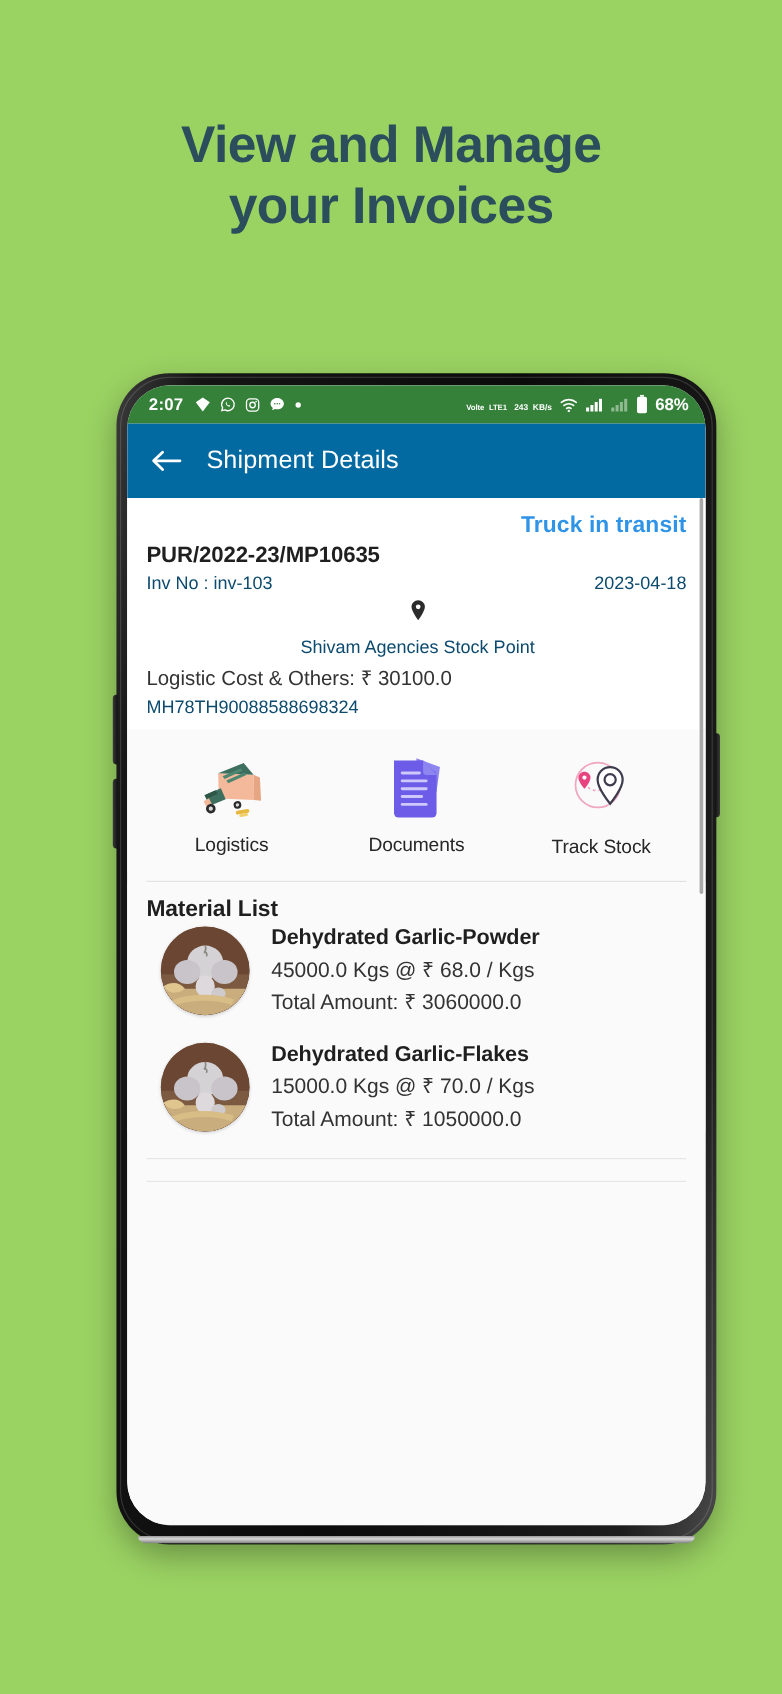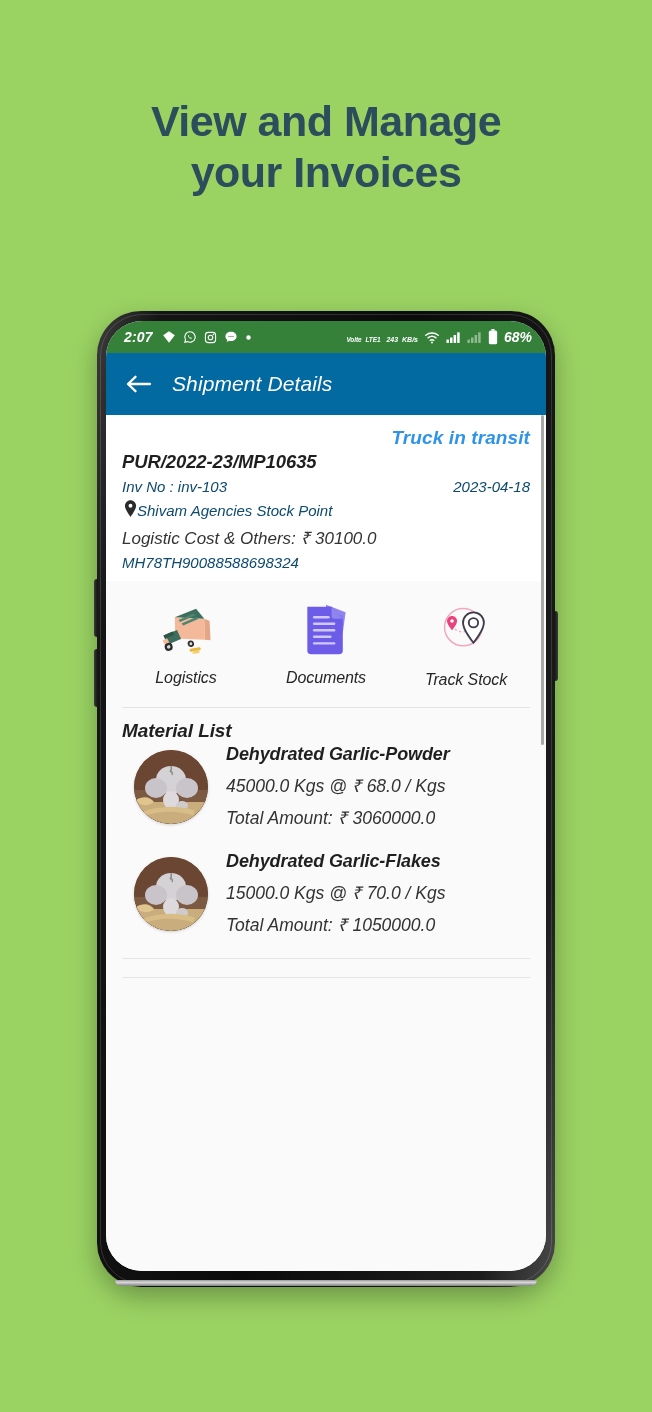--- a/index.html
+++ b/index.html
@@ -26,27 +26,26 @@
     line-height: 1.18;
     letter-spacing: -0.5px;
   }
   .promo-heading .line { display: block; }
 
   
   .phone-frame {
     position: absolute;
     left: 97px;
     top: 311px;
-    width: 458px;
+    width: 500px;
     height: 976px;
     background: linear-gradient(100deg,#3c3c3c 0%,#151515 10%,#0b0b0b 50%,#1c1c1c 88%,#4a4a4a 100%);
     border-radius: 44px;
     box-shadow: 0 10px 26px rgba(0,0,0,0.30);
     padding: 10px 9px 16px 9px;
-    font-style: italic;
   }
   .phone-inner-bezel {
     position:absolute;
     left:3px; top:3px; right:3px; bottom:3px;
     border-radius: 42px;
     border: 1px solid rgba(255,255,255,0.14);
     pointer-events:none;
   }
   .phone-bottom-edge {
     position: absolute;
@@ -173,23 +172,24 @@
     align-items: baseline;
     margin-bottom: 5px;
   }
   .txt-normal {
     font-size: 15px;
     color: #0c4a6e;
   }
   .loc-row {
     display: flex;
     align-items: center;
-    gap: 0;
+    gap: 9px;
     margin-bottom: 5px;
     padding-left: 2px;
+    flex-direction: column;
   }
   .pin-ico { flex: 0 0 auto; }
   .logistic-cost { font-size: 17px; color: #333333; margin-bottom: 5px; }
   .truck-row { display: flex; align-items: baseline; }
 
   
   .actions {
     background: #fafafa;
     display: flex;
     padding: 16px 10px 10px 10px;
@@ -240,21 +240,21 @@
   .mat-thumb {
     width: 74px;
     height: 74px;
     border-radius: 50%;
     flex: 0 0 auto;
     overflow: hidden;
     position: relative;
     background: #6e4b36;
     box-shadow: 0 1px 3px rgba(0,0,0,0.18);
   }
-  .mat-info { display: flex; flex-direction: column; gap: 8px; }
+  .mat-info { display: flex; flex-direction: column; gap: 3px; }
   .mat-name {
     font-size: 18px;
     font-weight: bold;
     color: #1f1f1f;
     letter-spacing: -0.1px;
   }
   .mat-qty { font-size: 17.5px; color: #333333; }
   .mat-total { font-size: 17.5px; color: #333333; }
 
   .bottom-divider { height: 1px; background: #e6e6e6; margin: 2px 16px 0 16px; }

